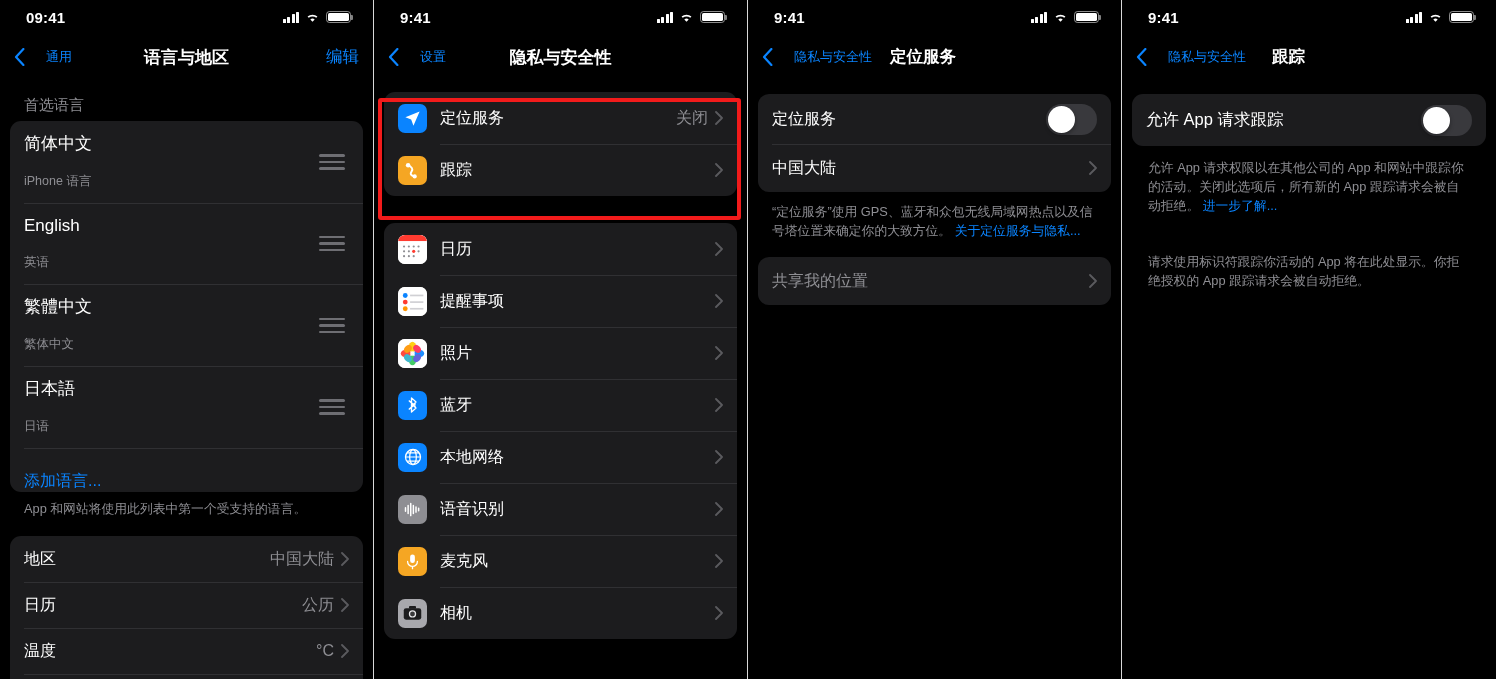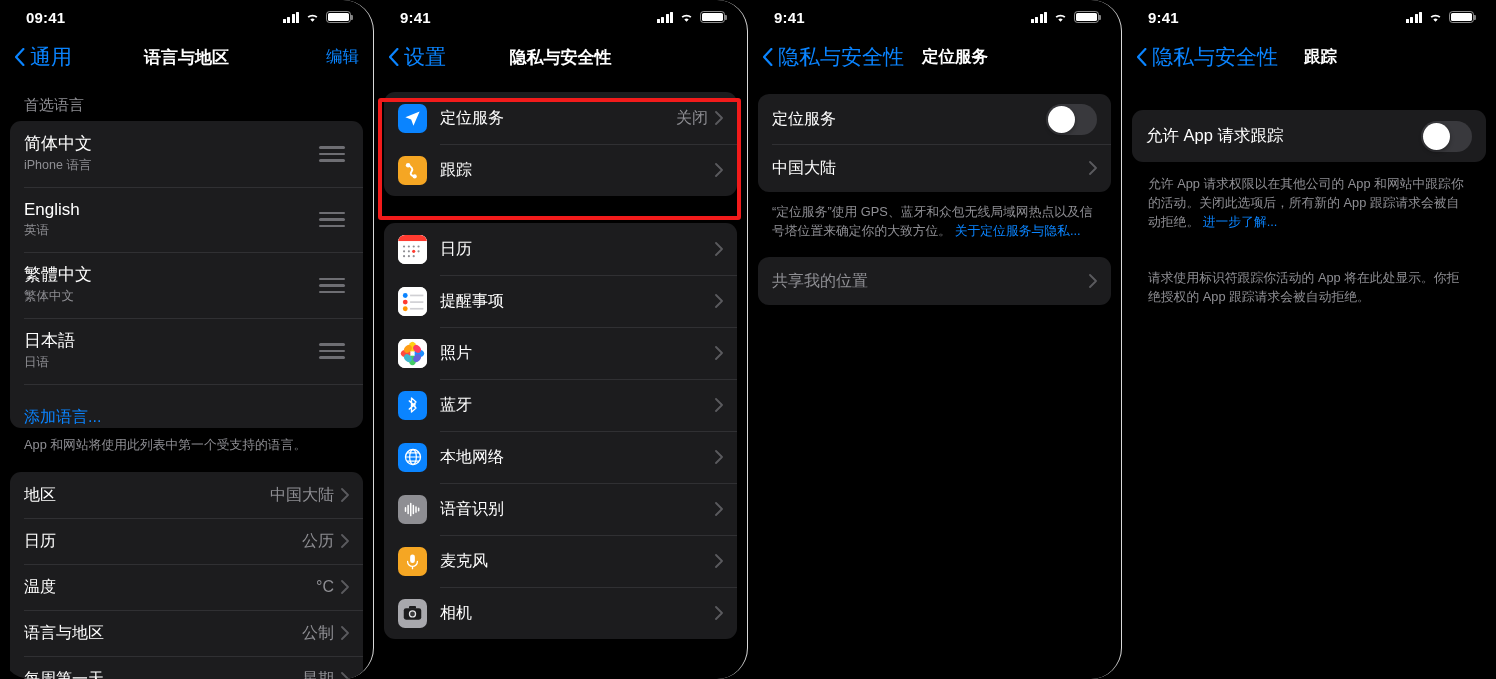--- a/index.html
+++ b/index.html
@@ -7,21 +7,20 @@
   body{
     width:1496px; height:679px;
     font-family:"Liberation Sans","DejaVu Sans",sans-serif;
     color:#fff; overflow:hidden; position:relative;
   }
   .strip{ display:flex; width:1496px; height:679px; }
   .panel{
     width:374px; height:679px; position:relative;
     background:#000; overflow:hidden; flex:0 0 374px;
     border-right:1px solid #d8d8d8;
-    border-radius:31px;
   }
   .panel:last-child{ border-right:none; }
 
   
   .statusbar{
     height:34px; display:flex; align-items:center;
     justify-content:space-between; padding:0 22px 0 26px;
   }
   .status-time{ font-size:15px; font-weight:bold; letter-spacing:.2px; }
   .status-icons{ display:flex; align-items:center; gap:6px; }
@@ -35,22 +34,22 @@
   .wifi svg{ display:block; }
   .batt{ width:25px; height:12px; border:1.3px solid rgba(255,255,255,.55);
     border-radius:3.5px; position:relative; padding:1.4px; }
   .batt::after{ content:""; position:absolute; right:-3.2px; top:3.4px;
     width:2px; height:4.5px; background:rgba(255,255,255,.5); border-radius:0 1px 1px 0; }
   .batt b{ display:block; height:100%; background:#fff; border-radius:1.6px; }
 
   
   .navbar{ height:46px; position:relative; display:flex;
     align-items:center; padding:0 14px; }
-  .nav-back{ display:flex; align-items:center; gap:5px; color:#0a84ff;
-    font-size:21px; white-space:nowrap; }
+  .nav-back{ display:flex; align-items:center; gap:21px; color:#0a84ff;
+    font-size:13px; white-space:nowrap; }
   .chev-left{ width:11px; height:18px; flex:0 0 11px; }
   .nav-title-center{
     position:absolute; left:0; right:0; text-align:center;
     font-size:17px; font-weight:bold; pointer-events:none;
   }
   .nav-title-inline{ font-size:16.5px; font-weight:bold; margin-left:18px; }
 
   
   .group{ margin:0 10px; background:#1c1c1e; border-radius:11px; overflow:hidden; }
   .row{ display:flex; align-items:center; min-height:46px;
@@ -70,21 +69,21 @@
   
   .lang-row{ display:flex; align-items:center; min-height:59px;
     padding:13px 14px; position:relative; }
   .lang-row + .lang-row::before,
   .lang-row + .addlang::before{
     content:""; position:absolute; left:14px; right:0; top:0;
     height:1px; background:#303033;
   }
   .lang-texts{ flex:1; }
   .lang-name{ font-size:17px; line-height:1.22; }
-  .lang-sub{ font-size:12.5px; color:#8e8e93; margin-top:2px; }
+  .lang-sub{ font-size:12.5px; color:#8e8e93; margin-top:18px; }
   .handle{ width:26px; display:flex; flex-direction:column;
     gap:4px; margin-right:4px; }
   .handle i{ display:block; height:2.5px; background:#6e6e73; border-radius:1.5px; }
   .addlang{ position:relative; min-height:44px; display:flex;
     align-items:flex-end; padding:0 14px; }
   .addlang span{ color:#0a84ff; font-size:16px; }
 
   
   .redbox{
     position:absolute; left:4px; top:98px; width:363px; height:122px;
@@ -520,21 +519,21 @@
     <div class="navbar">
       <div class="nav-back">
         <svg class="chev-left" viewBox="0 0 11 18">
             <path d="M9.4 1 2 9l7.4 8" stroke="#0a84ff" stroke-width="2.2" fill="none" stroke-linecap="round" stroke-linejoin="round"></path>
           </svg>
         <span>隐私与安全性</span>
       </div>
       <span class="nav-title-inline" style="margin-left:26px">跟踪</span>
     </div>
 
-    <div class="group" style="margin-top:30px">
+    <div class="group" style="margin-top:14px">
       <div class="row" style="min-height:52px">
         <span class="row-label" style="font-size:16.5px">允许 App 请求跟踪</span>
         <span class="toggle">
             <b></b>
           </span>
       </div>
     </div>
 
     <div class="footer-block p4"><span>允许 App 请求权限以在其他公司的 App 和网站中跟踪你的活动。关闭此选项后，所有新的 App 跟踪请求会被自动拒绝。 </span><span class="link">进一步了解...</span></div>
 

